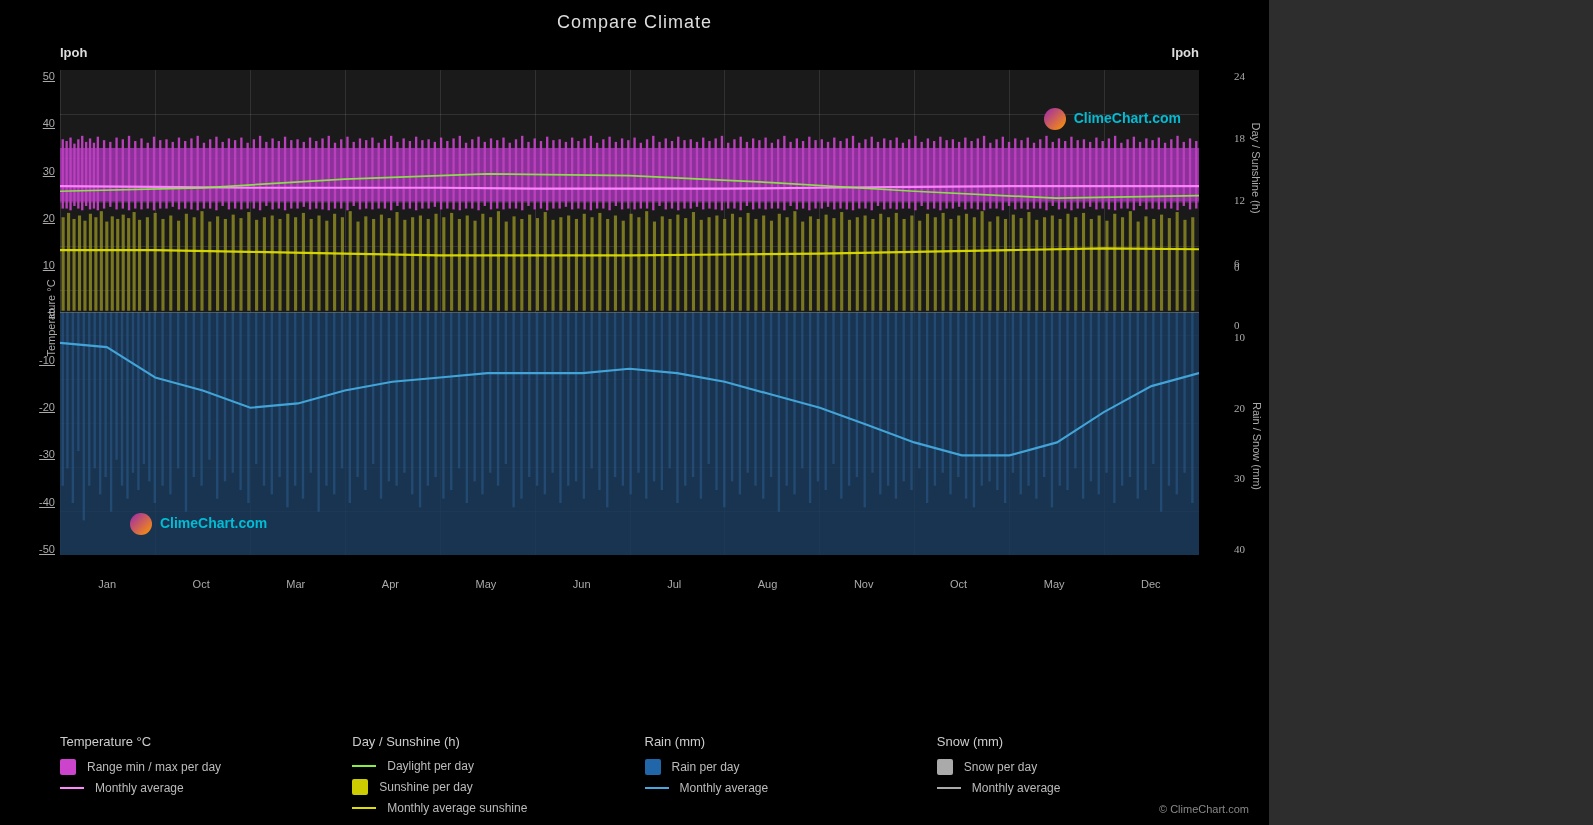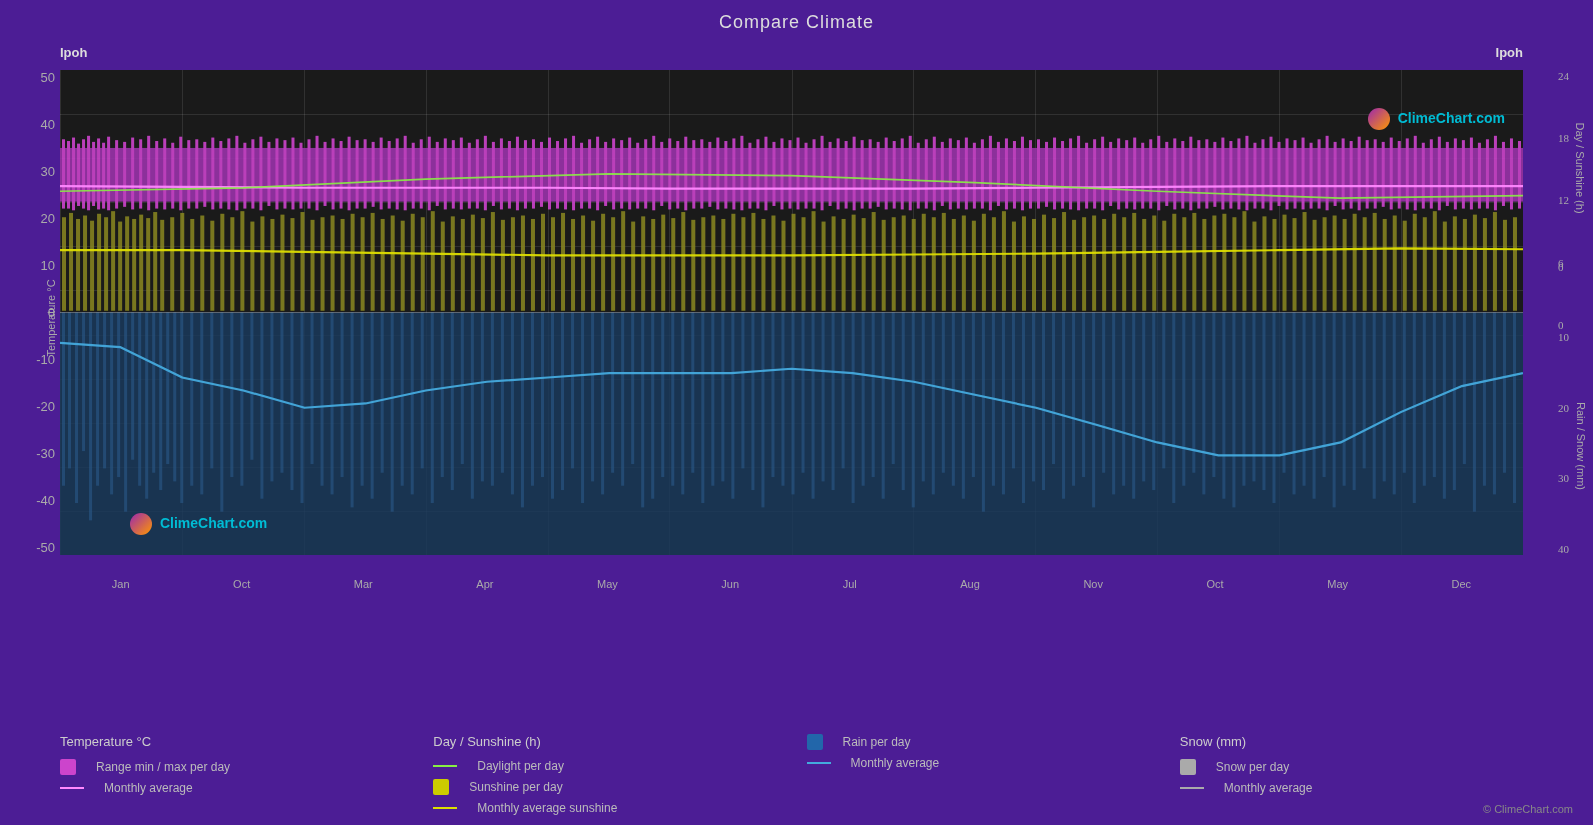--- a/index.html
+++ b/index.html
@@ -5,23 +5,23 @@
     * { margin: 0; padding: 0; box-sizing: border-box; }
     body {
       background: #2d2d2d;
       width: 1593px;
       height: 825px;
       font-family: Arial, sans-serif;
       color: #ccc;
       overflow: hidden;
     }
     .page-container {
-      width: 1593px;
+      width: 1269px;
       height: 825px;
-      background: #4c1d95;
+      background: #000000;
       position: relative;
     }
     .title {
       text-align: center;
       color: #ddd;
       font-size: 18px;
       padding-top: 12px;
       letter-spacing: 1px;
     }
     .chart-area {
@@ -45,22 +45,23 @@
       top: 30px;
       left: -55px;
       bottom: 40px;
       width: 50px;
       display: flex;
       flex-direction: column;
       justify-content: space-between;
       align-items: flex-end;
     }
     .y-axis-left span {
-      font-size: 13px;
+      font-size: 11px;
       color: #aaa;
+      text-decoration: underline;
     }
     .y-axis-right {
       position: absolute;
       top: 30px;
       right: -55px;
       bottom: 40px;
       width: 50px;
       display: flex;
       flex-direction: column;
       justify-content: space-between;
@@ -180,21 +181,21 @@
     }
     .legend-group-title {
       font-size: 13px;
       color: #ccc;
       margin-bottom: 4px;
       font-weight: normal;
     }
     .legend-item {
       display: flex;
       align-items: center;
-      gap: 20px;
+      gap: 11px;
       font-size: 12px;
       color: #bbb;
     }
     .legend-swatch-bar {
       width: 16px;
       height: 16px;
       border-radius: 2px;
     }
     .legend-swatch-line {
       width: 24px;
@@ -841,20 +842,21 @@
         <div class="legend-swatch-bar" style="background:#cccc00;"></div>
         <span>Sunshine per day</span>
       </div>
       <div class="legend-item">
         <div class="legend-swatch-line" style="background:#dddd00;"></div>
         <span>Monthly average sunshine</span>
       </div>
     </div>
 
     <div class="legend-group">
+      <div class="legend-group-title">Rain (mm)</div>
       <div class="legend-item">
         <div class="legend-swatch-bar" style="background:#2266aa;"></div>
         <span>Rain per day</span>
       </div>
       <div class="legend-item">
         <div class="legend-swatch-line" style="background:#44aadd;"></div>
         <span>Monthly average</span>
       </div>
     </div>
 

